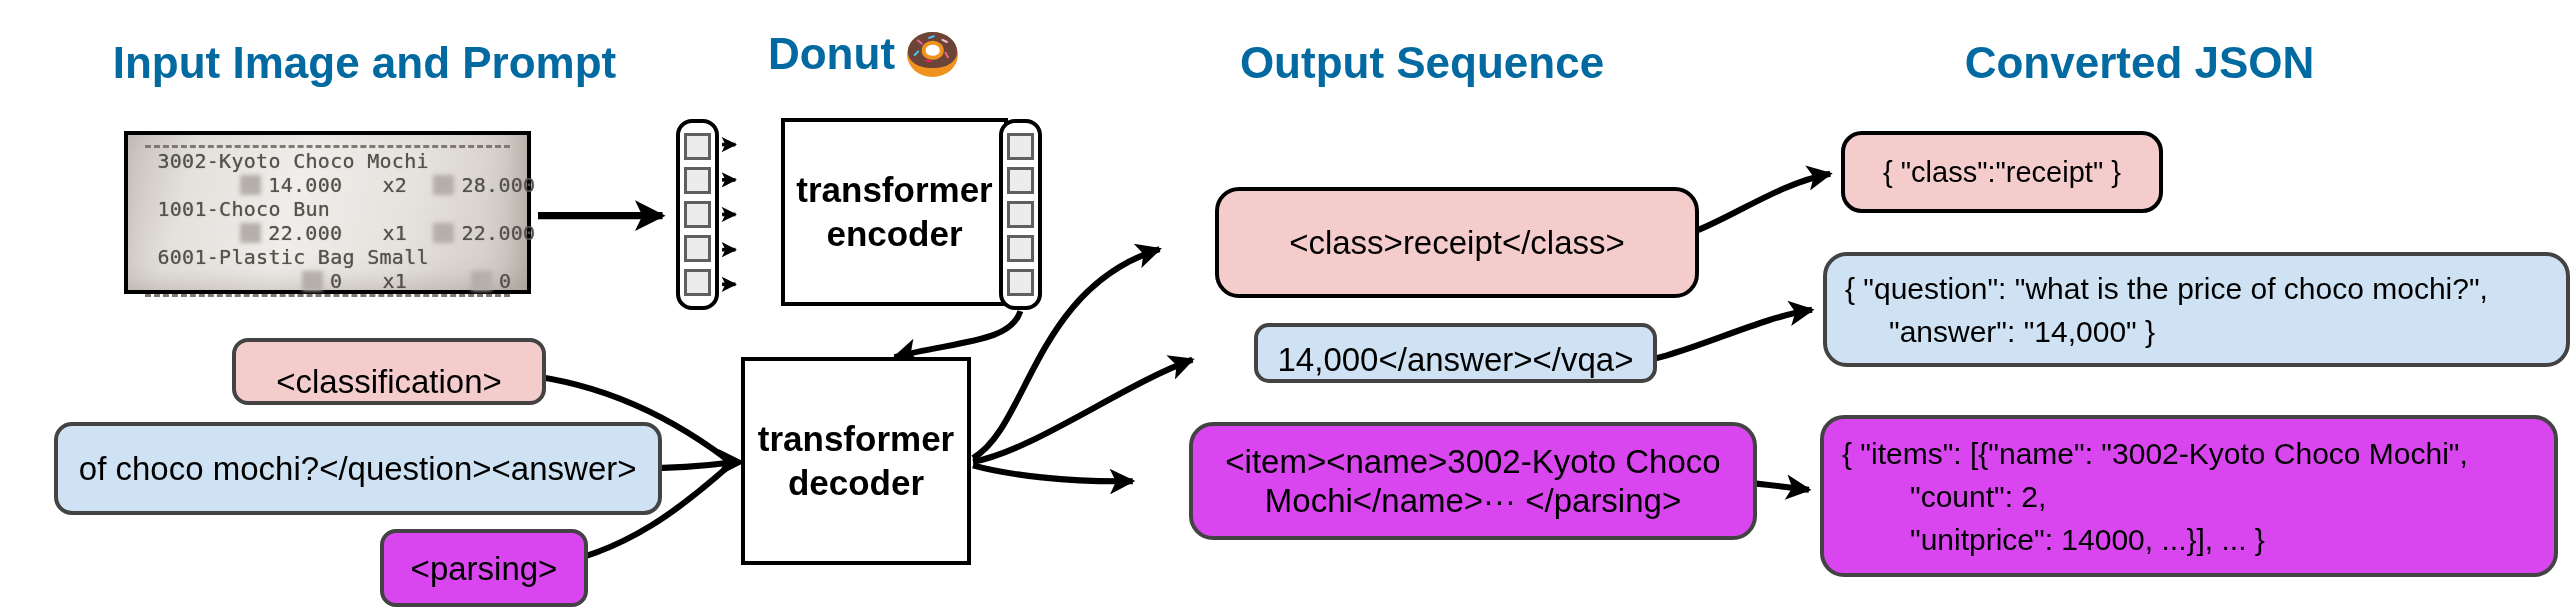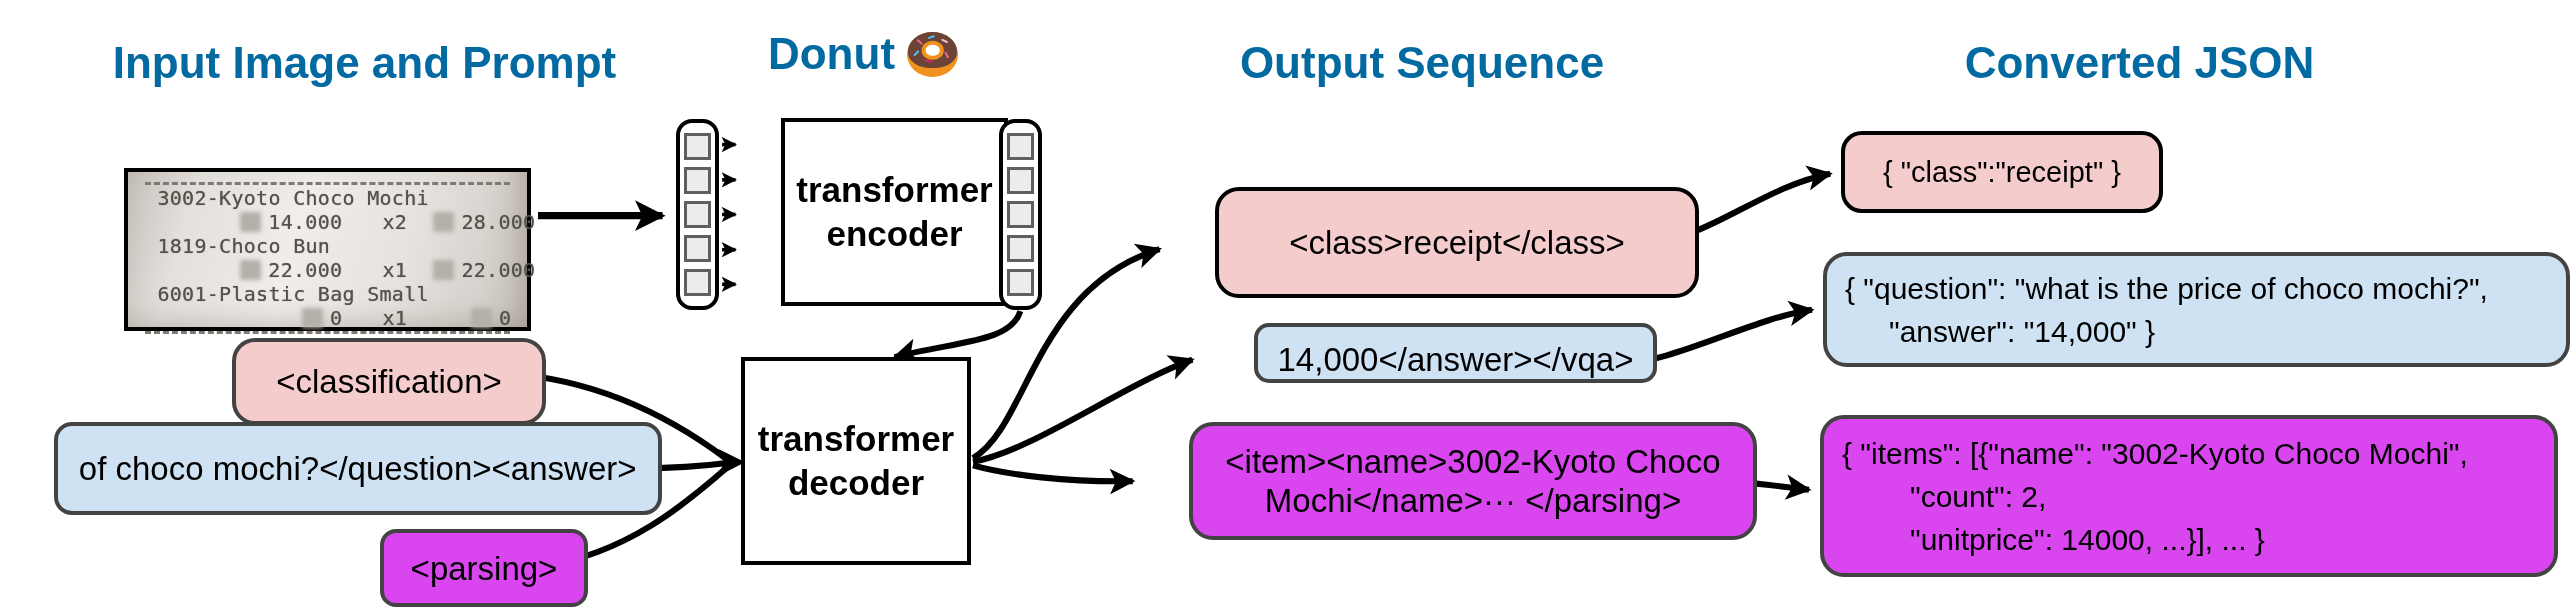--- a/index.html
+++ b/index.html
@@ -23,21 +23,21 @@
          border-radius:16px;background:#fff;display:flex;flex-direction:column;
          justify-content:space-evenly;align-items:center;padding:2.4px 0;}
   .tok{width:27px;height:27px;background:#ececec;border:3px solid #5f5f5f;box-sizing:border-box;}
   
   .receipt{position:absolute;box-sizing:border-box;border:4.3px solid #000;
     background:linear-gradient(105deg,#c6c0ba 0%,#e4e0dc 16%,#f0edea 42%,#e6e2de 68%,#cdc7c1 100%);
     box-shadow:inset -27px 0 36px -21px rgba(115,105,95,.38), inset 0 -20.7px 33px -19.4px rgba(115,105,95,.33);
     display:flex;flex-direction:column;justify-content:space-between;
     padding:8.5px 13.4px 9.7px 13.4px;
     font-family:"DejaVu Sans Mono",monospace;font-size:20px;color:#54514b;
-    letter-spacing:0.3px;text-shadow:0 0 0.9px rgba(84,81,75,.75);margin-top:37px;}
+    letter-spacing:0.3px;text-shadow:0 0 0.9px rgba(84,81,75,.75);}
   .r-dash{height:0;border-top:3px dashed #7e7a73;margin:1.2px 3.6px;filter:blur(0.4px);}
   .r-name{margin-left:16px;white-space:nowrap;}
   .r-amt{display:grid;grid-template-columns:201px 91px 1fr;align-items:center;}
   .r-amt .p{justify-self:end;display:flex;align-items:center;gap:7.3px;white-space:nowrap;}
   .r-amt .q{justify-self:start;padding-left:40px;}
   .r-amt .t{justify-self:end;display:flex;align-items:center;gap:7.3px;padding-right:2.4px;white-space:nowrap;}
   .redact{display:inline-block;width:20.7px;height:19.4px;background:#b5afa9;filter:blur(2.1px);border-radius:1.8px;}
   
   .donut-icon{position:relative;width:51px;height:45px;display:inline-block;}
   .d-base{position:absolute;left:0;top:0;right:0;bottom:0;background:#f0921e;border-radius:50%;}
@@ -129,21 +129,21 @@
       <span class="p">
           <span class="redact"></span>
           <span>14.000</span>
         </span>
       <span class="q">x2</span>
       <span class="t">
           <span class="redact"></span>
           <span>28.000</span>
         </span>
     </div>
-    <div class="r-name">1819-Choco Bun</div>
+    <div class="r-name">1001-Choco Bun</div>
     <div class="r-amt">
       <span class="p">
           <span class="redact"></span>
           <span>22.000</span>
         </span>
       <span class="q">x1</span>
       <span class="t">
           <span class="redact"></span>
           <span>22.000</span>
         </span>
@@ -180,21 +180,21 @@
     <span class="tok"></span>
     <span class="tok"></span>
     <span class="tok"></span>
     <span class="tok"></span>
   </div>
 
   <div class="box blockb" style="left:741px;top:357px;width:230px;height:208px;">
     <span style="width:201px;">transformer decoder</span>
   </div>
 
-  <div class="box tag pink bdr-gray" style="left:185px;top:338px;width:314px;height:87px;border-radius:23px;">
+  <div class="box tag pink bdr-gray" style="left:185px;top:338px;width:314px;height:67px;border-radius:16px;justify-content:flex-end;">
     <span>&lt;classification&gt;</span>
   </div>
 
   <div class="box tag blue bdr-gray" style="left:6.7px;top:422px;width:608px;height:93px;border-radius:18px;">
     <span>of choco mochi?&lt;/question&gt;&lt;answer&gt;</span>
   </div>
 
   <div class="box tag green bdr-gray" style="left:333px;top:529px;width:208px;height:78px;border-radius:16px;">
     <span>&lt;parsing&gt;</span>
   </div>

